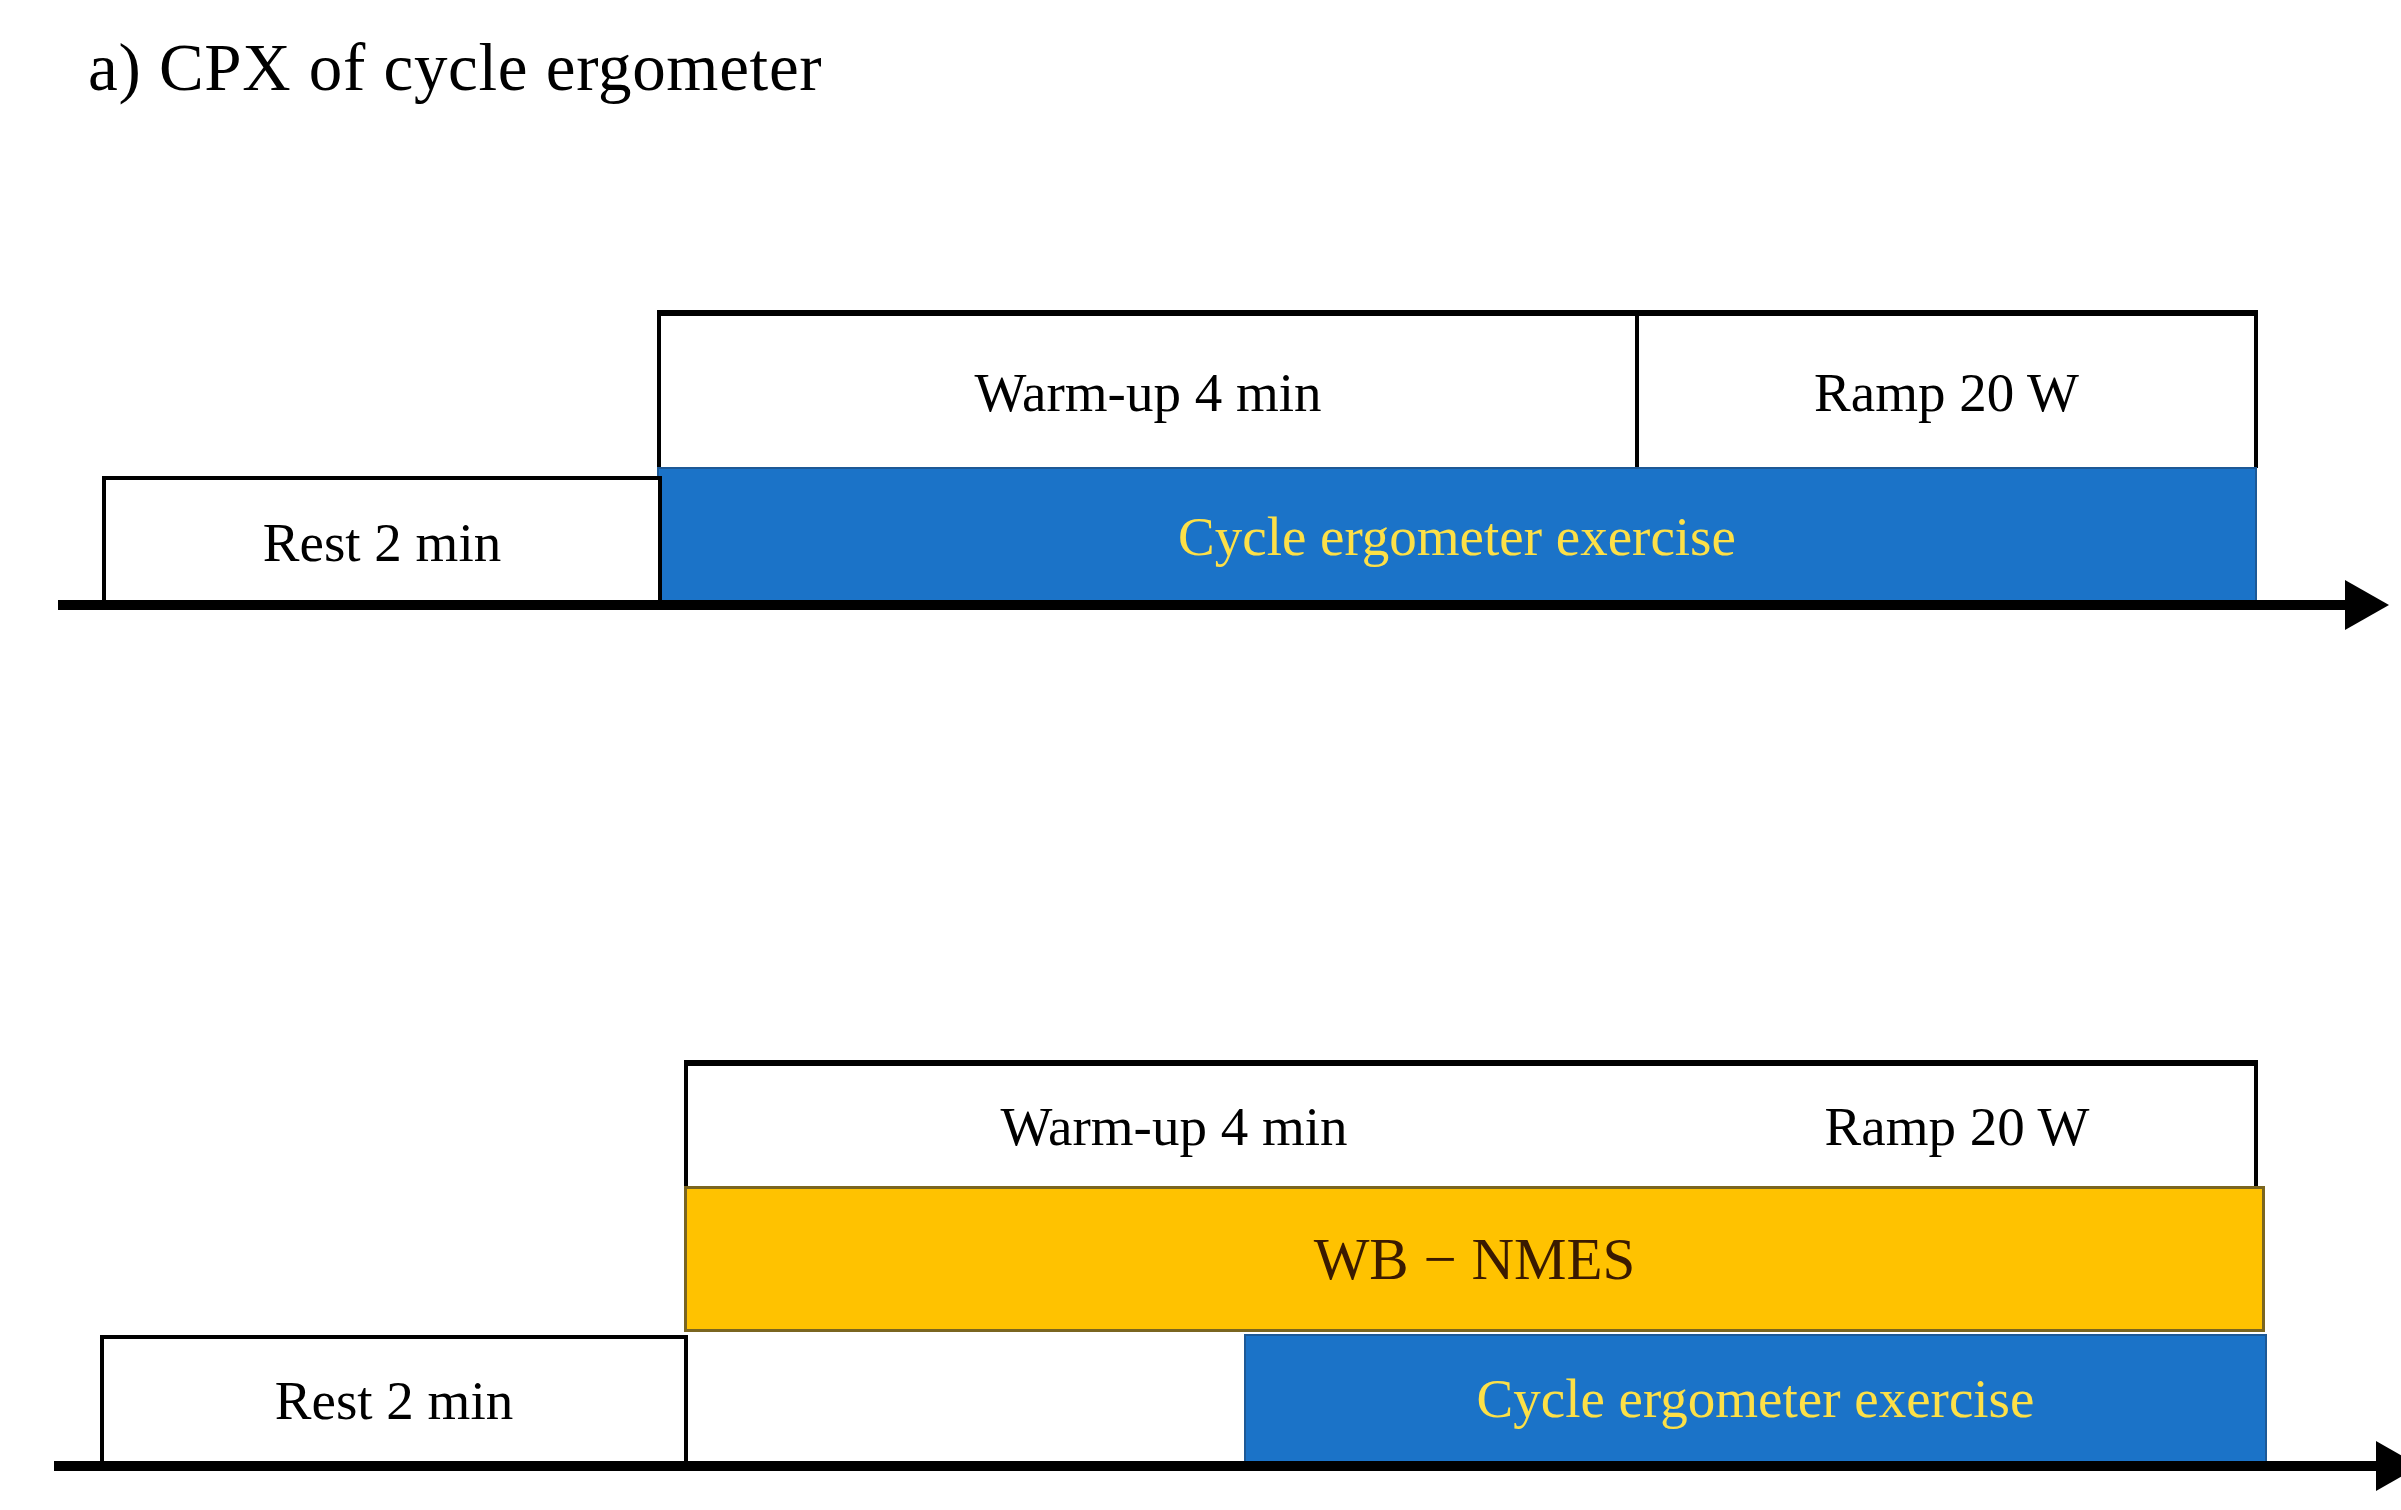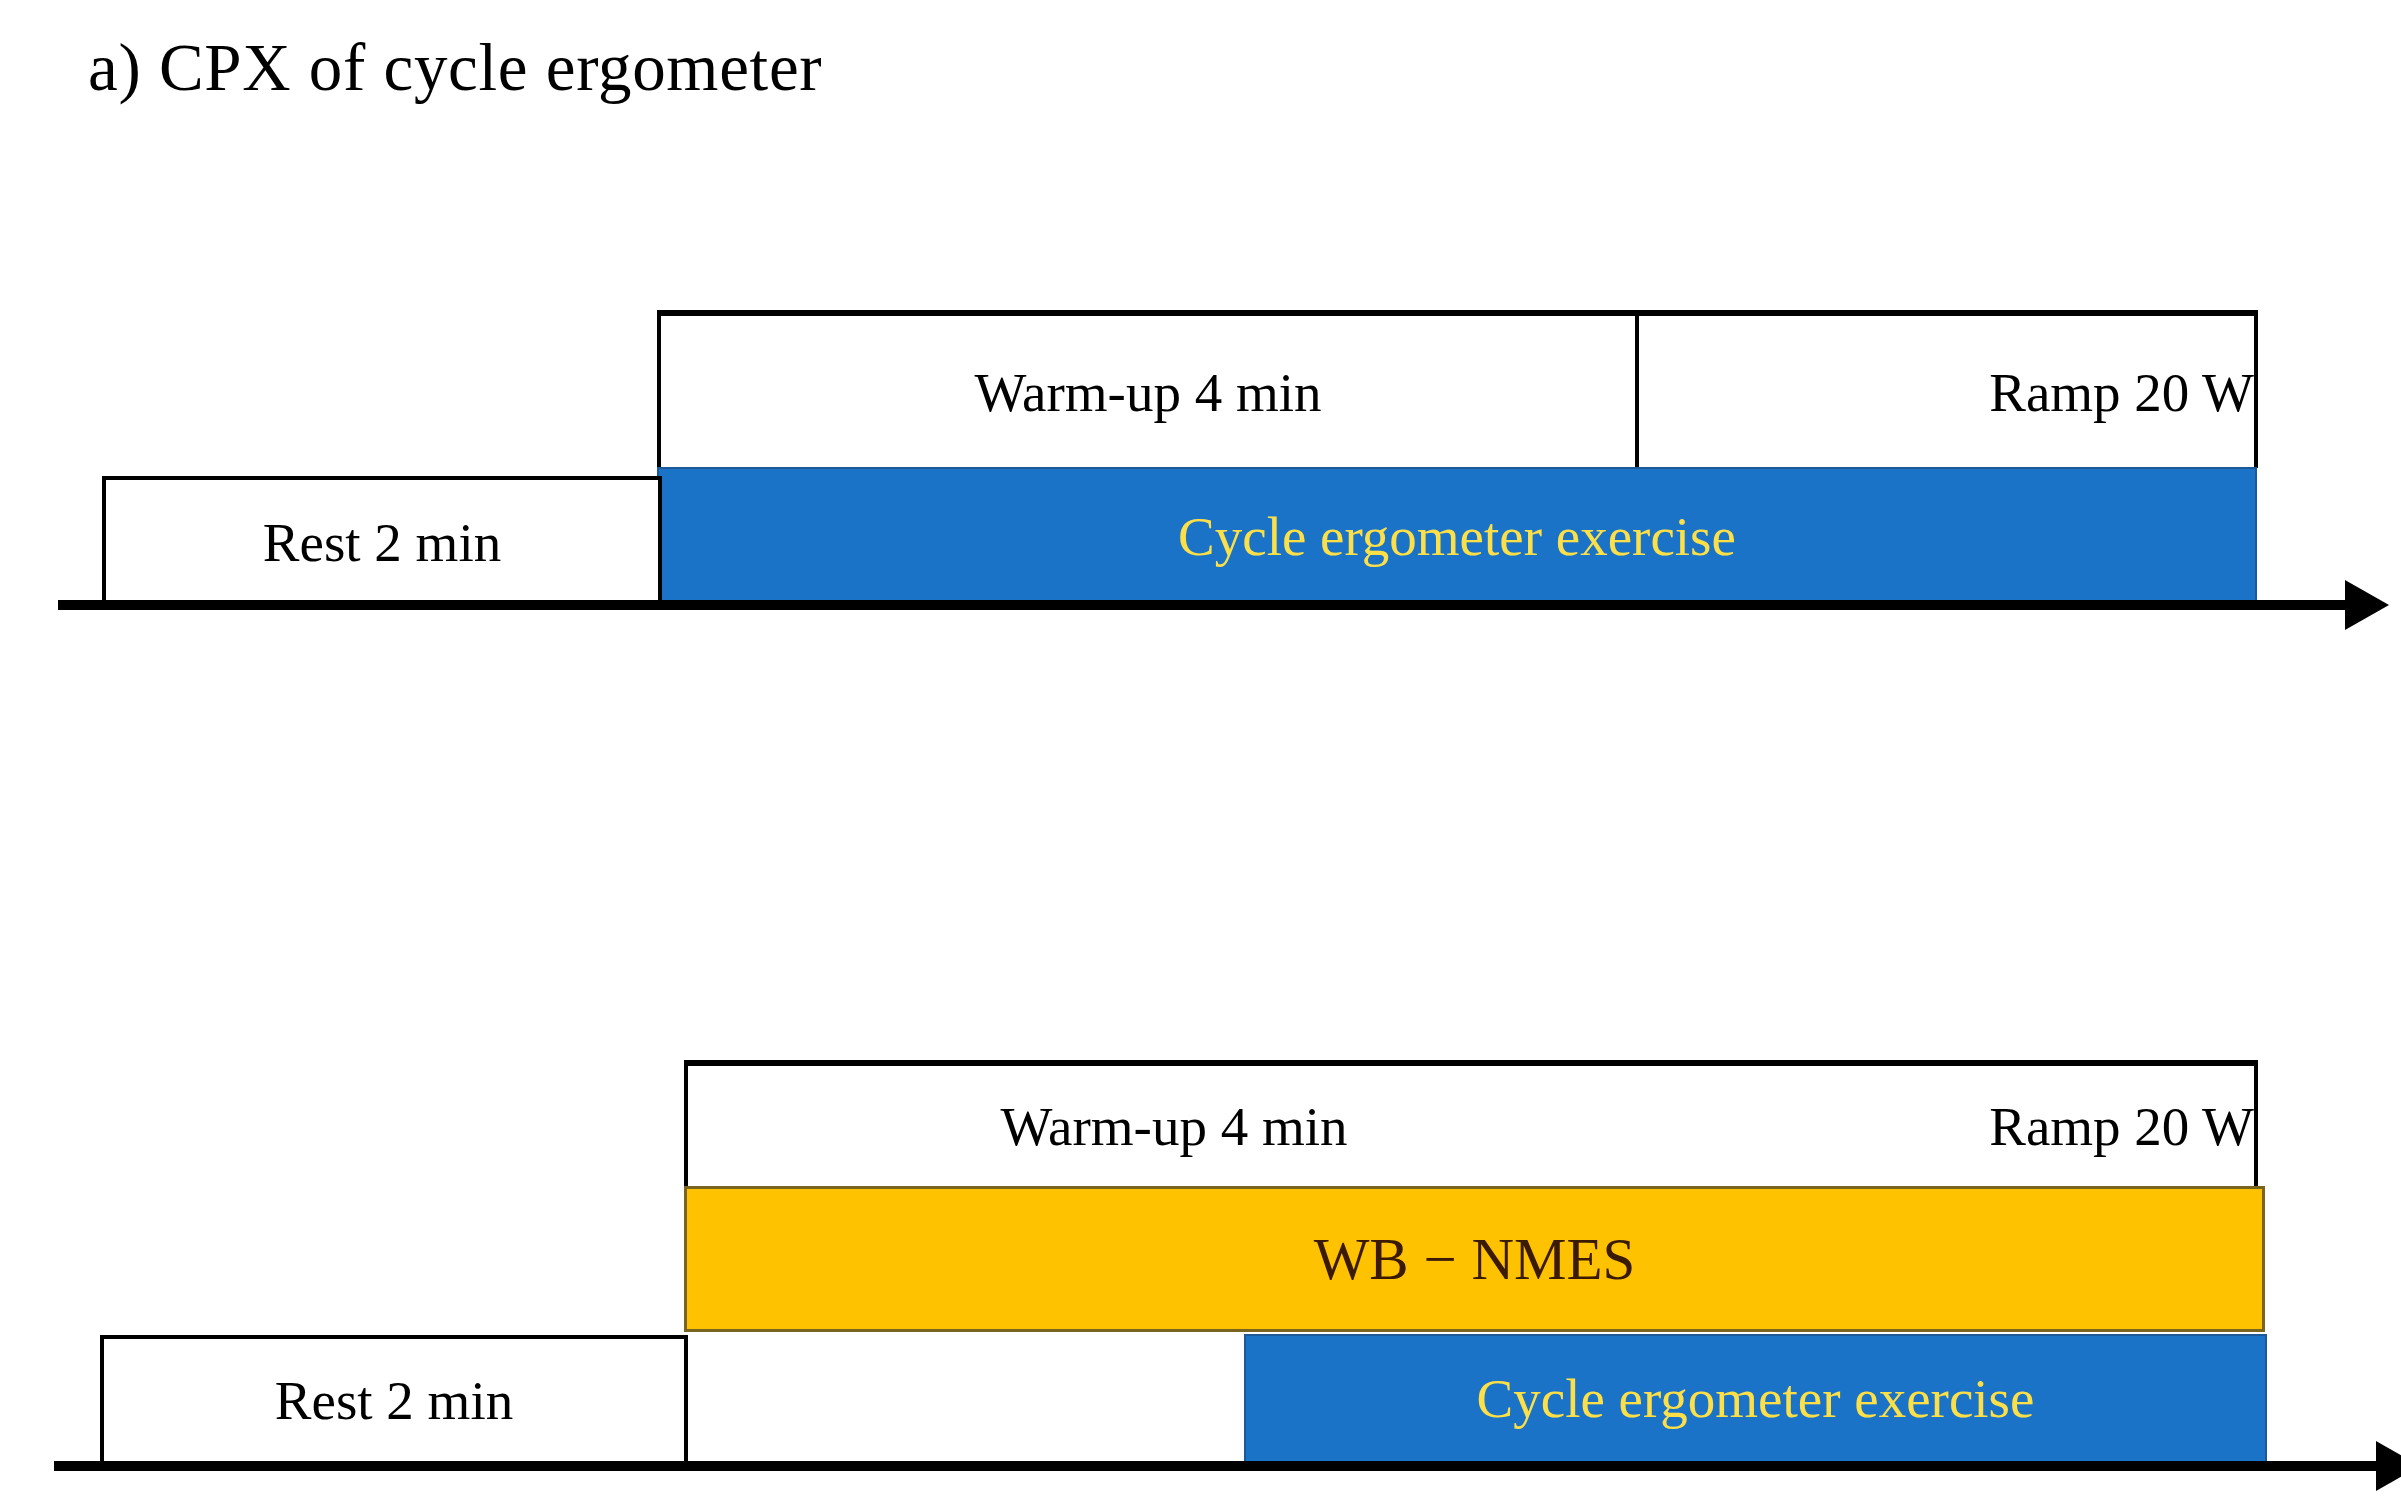--- a/index.html
+++ b/index.html
@@ -22,21 +22,21 @@
   .cell {
     display: flex;
     align-items: center;
     justify-content: center;
     font-size: 55px;
     text-align: center;
   }
   
   .whitebox { background: #ffffff; border: 4.1px solid var(--line-black, #000); }
   .toprow   { border-top-width: 6.8px; border-bottom: none; }
-  .no-left  { border-left: none; justify-content: flex-end; }
+  .no-left  { border-left: none; }
   .restbox  { border-bottom: none; }
   
   .bluebar {
     background: var(--exercise-blue, #1B73C8);
     border: 2.7px solid var(--exercise-blue-edge, #1D5996);
     color: #fde047;
   }
   .yellowbar {
     background: var(--nmes-yellow, #FFC200);
     border: 3.4px solid var(--nmes-border, #7A6520);

